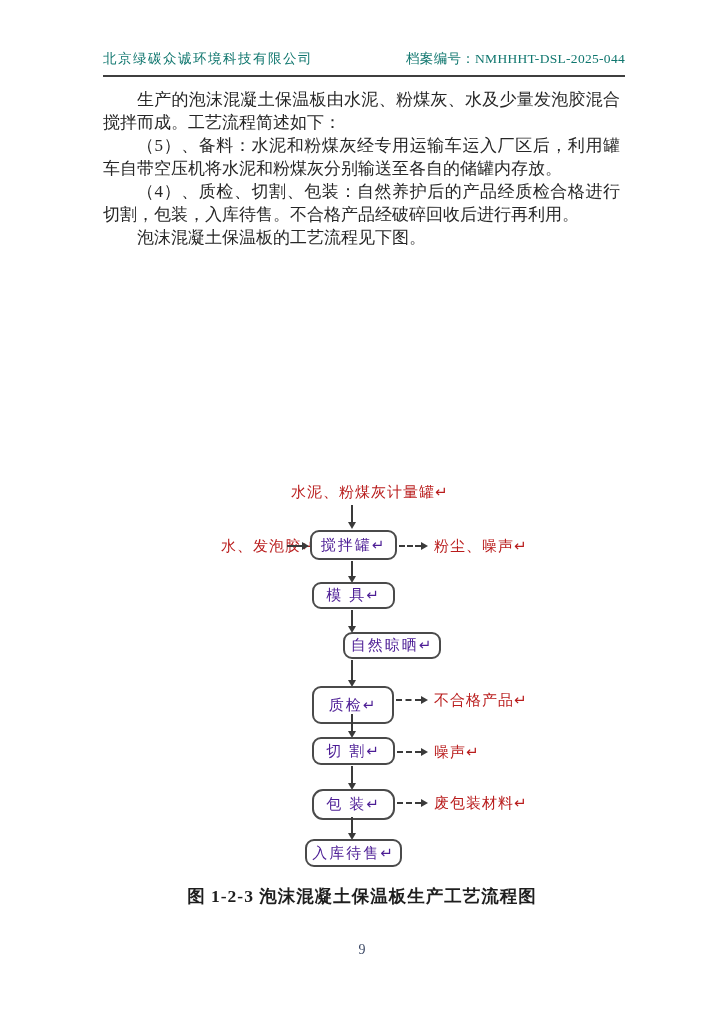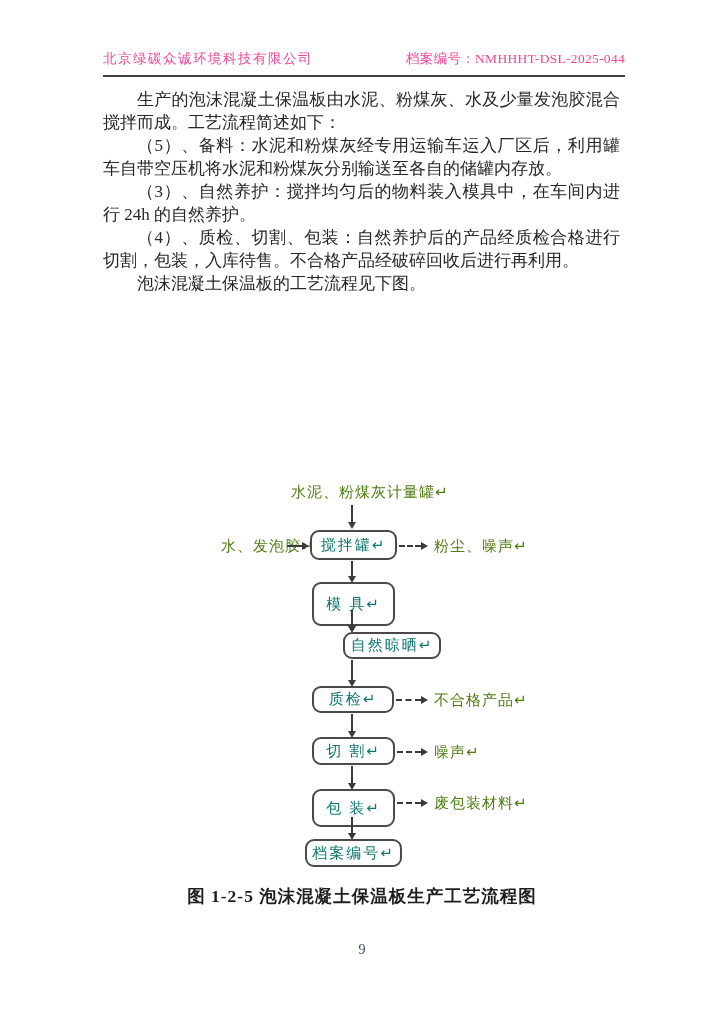--- a/index.html
+++ b/index.html
@@ -11,42 +11,42 @@
     font-family:"Liberation Serif","DejaVu Serif",serif;
     color:#262626;
     overflow:hidden;
   }
   
   .header {
     position:absolute; left:103px; top:50px; width:522px;
     display:flex; justify-content:space-between; align-items:flex-end;
     padding-bottom:7px;
     border-bottom:2px solid #3f3f3f;
-    font-size:13.5px; color:#ec4899;
+    font-size:13.5px; color:#0f766e;
   }
   .header .company { letter-spacing:1.5px; }
   .header .docnum { letter-spacing:0.3px; }
   
   .bodytext {
     position:absolute; left:103px; top:88px; width:517px;
     font-size:17px; line-height:23px;
     text-align:justify; text-justify:inter-character;
   }
   .bodytext p { margin:0; text-indent:2em; }
   
   .fc { position:absolute; left:0; top:0; width:724px; height:1024px; pointer-events:none; font-family:"Liberation Sans","DejaVu Sans",sans-serif; }
   .flabel {
     position:absolute; white-space:nowrap;
-    font-size:15px; color:#4d7c0f; letter-spacing:1px;
+    font-size:15px; color:#b91c1c; letter-spacing:1px;
   }
   .fbox {
     position:absolute; box-sizing:border-box;
     border:2px solid #4a4a4a; border-radius:9px; background:#fff;
     display:flex; align-items:center; justify-content:center;
-    font-size:15px; color:#0f766e; letter-spacing:2px; white-space:nowrap;
+    font-size:15px; color:#4c1d95; letter-spacing:2px; white-space:nowrap;
   }
   .varrow { position:absolute; width:0; border-left:2px solid #3a3a3a; }
   .varrow::after {
     content:""; position:absolute; left:-5px; bottom:-7px;
     border:4px solid transparent; border-bottom:none; border-top:7px solid #3a3a3a;
   }
   .harrow { position:absolute; height:0; border-top:2px dashed #3a3a3a; }
   .harrow.solid { border-top-style:solid; }
   .harrow::after {
     content:""; position:absolute; right:-7px; top:-5px;
@@ -69,59 +69,58 @@
 <div class="page">
 
   <div class="header">
     <span class="company">北京绿碳众诚环境科技有限公司</span>
     <span class="docnum">档案编号：NMHHHT-DSL-2025-044</span>
   </div>
 
   <div class="bodytext">
     <p>生产的泡沫混凝土保温板由水泥、粉煤灰、水及少量发泡胶混合搅拌而成。工艺流程简述如下：</p>
     <p>（5）、备料：水泥和粉煤灰经专用运输车运入厂区后，利用罐车自带空压机将水泥和粉煤灰分别输送至各自的储罐内存放。</p>
-    <p>（3）、自然养护：搅拌均匀后的物料装入模具中，在车间内进行 24h 的自然养护。</p>
     <p>（4）、质检、切割、包装：自然养护后的产品经质检合格进行切割，包装，入库待售。不合格产品经破碎回收后进行再利用。</p>
     <p>泡沫混凝土保温板的工艺流程见下图。</p>
   </div>
 
   <div class="fc">
 
     <div class="flabel" style="left:291px; top:483px;">水泥、粉煤灰计量罐↵</div>
     <div class="varrow" style="left:351px; top:505px; height:17px;"></div>
 
     <div class="flabel" style="left:221px; top:537px;">水、发泡胶↵</div>
     <div class="harrow solid" style="left:287px; top:545px; width:15px;"></div>
     <div class="fbox" style="left:310px; top:530px; width:87px; height:30px;">搅拌罐↵</div>
     <div class="harrow" style="left:399px; top:545px; width:22px;"></div>
     <div class="flabel" style="left:434px; top:537px;">粉尘、噪声↵</div>
 
     <div class="varrow" style="left:351px; top:561px; height:15px;"></div>
 
-    <div class="fbox" style="left:312px; top:582px; width:83px; height:44px;">模 具↵</div>
+    <div class="fbox" style="left:312px; top:582px; width:83px; height:27px;">模 具↵</div>
     <div class="varrow" style="left:351px; top:610px; height:16px;"></div>
 
     <div class="fbox" style="left:303px; top:632px; width:98px; height:27px;margin-left:40px;">自然晾晒↵</div>
     <div class="varrow" style="left:351px; top:660px; height:20px;"></div>
 
-    <div class="fbox" style="left:312px; top:686px; width:82px; height:27px;">质检↵</div>
+    <div class="fbox" style="left:312px; top:686px; width:82px; height:38px;">质检↵</div>
     <div class="harrow" style="left:396px; top:699px; width:25px;"></div>
     <div class="flabel" style="left:434px; top:691px;">不合格产品↵</div>
     <div class="varrow" style="left:351px; top:714px; height:17px;"></div>
 
     <div class="fbox" style="left:312px; top:737px; width:83px; height:28px;">切 割↵</div>
     <div class="harrow" style="left:397px; top:751px; width:24px;"></div>
     <div class="flabel" style="left:434px; top:743px;">噪声↵</div>
     <div class="varrow" style="left:351px; top:766px; height:17px;"></div>
 
-    <div class="fbox" style="left:312px; top:789px; width:83px; height:38px;">包 装↵</div>
+    <div class="fbox" style="left:312px; top:789px; width:83px; height:31px;border-radius:11px;">包 装↵</div>
     <div class="harrow" style="left:397px; top:802px; width:24px;"></div>
     <div class="flabel" style="left:434px; top:794px;">废包装材料↵</div>
     <div class="varrow" style="left:351px; top:817px; height:16px;"></div>
 
-    <div class="fbox" style="left:305px; top:839px; width:97px; height:28px;">档案编号↵</div>
+    <div class="fbox" style="left:305px; top:839px; width:97px; height:28px;">入库待售↵</div>
 
   </div>
 
-  <div class="caption">图 1-2-5 泡沫混凝土保温板生产工艺流程图</div>
+  <div class="caption">图 1-2-3 泡沫混凝土保温板生产工艺流程图</div>
   <div class="pagenum">9</div>
 
 </div>
 
 </body></html>

